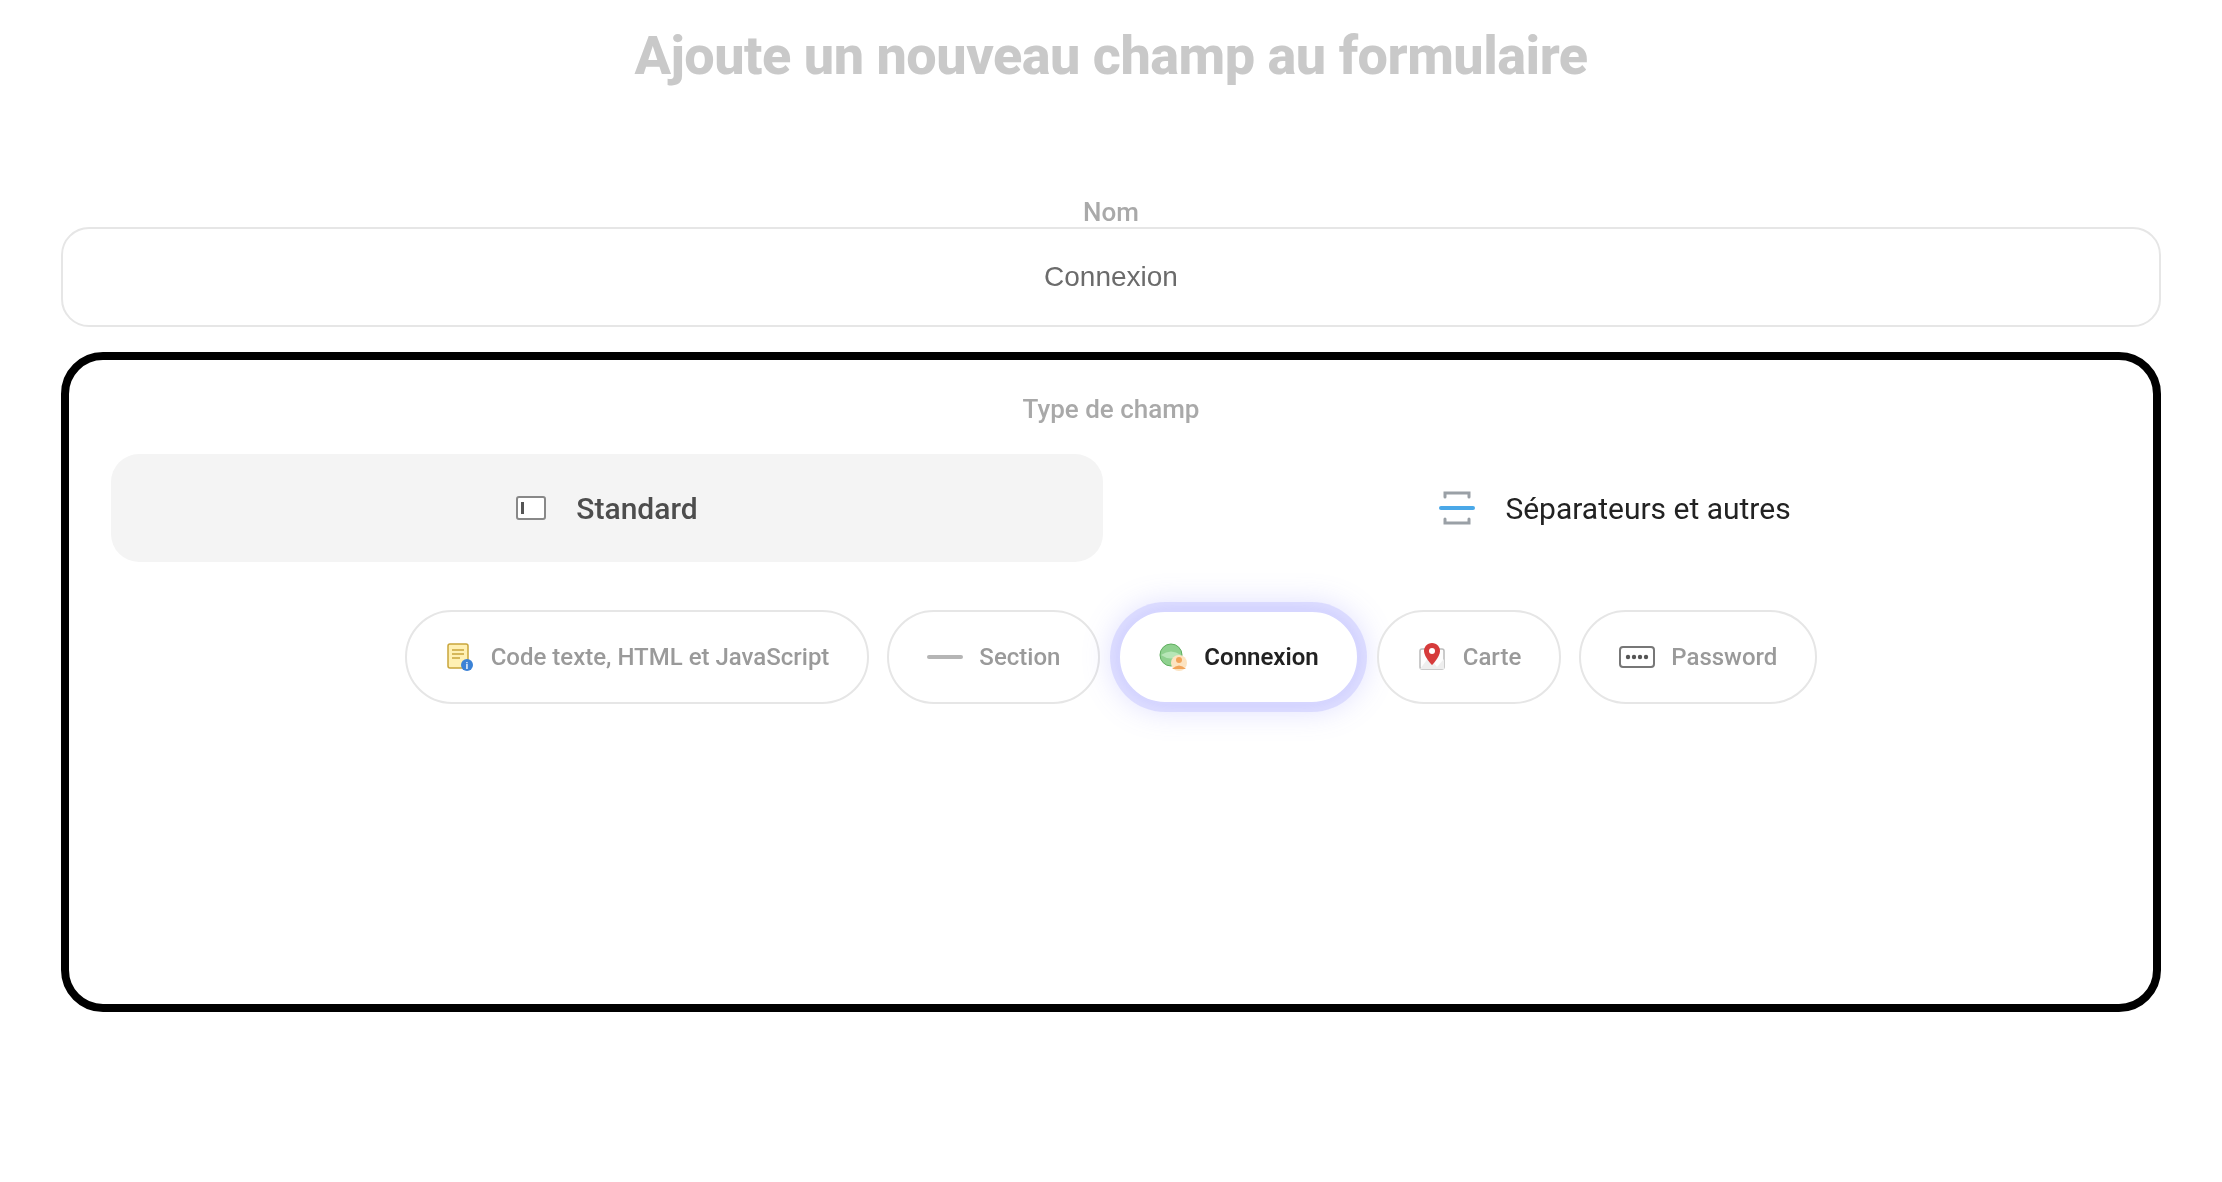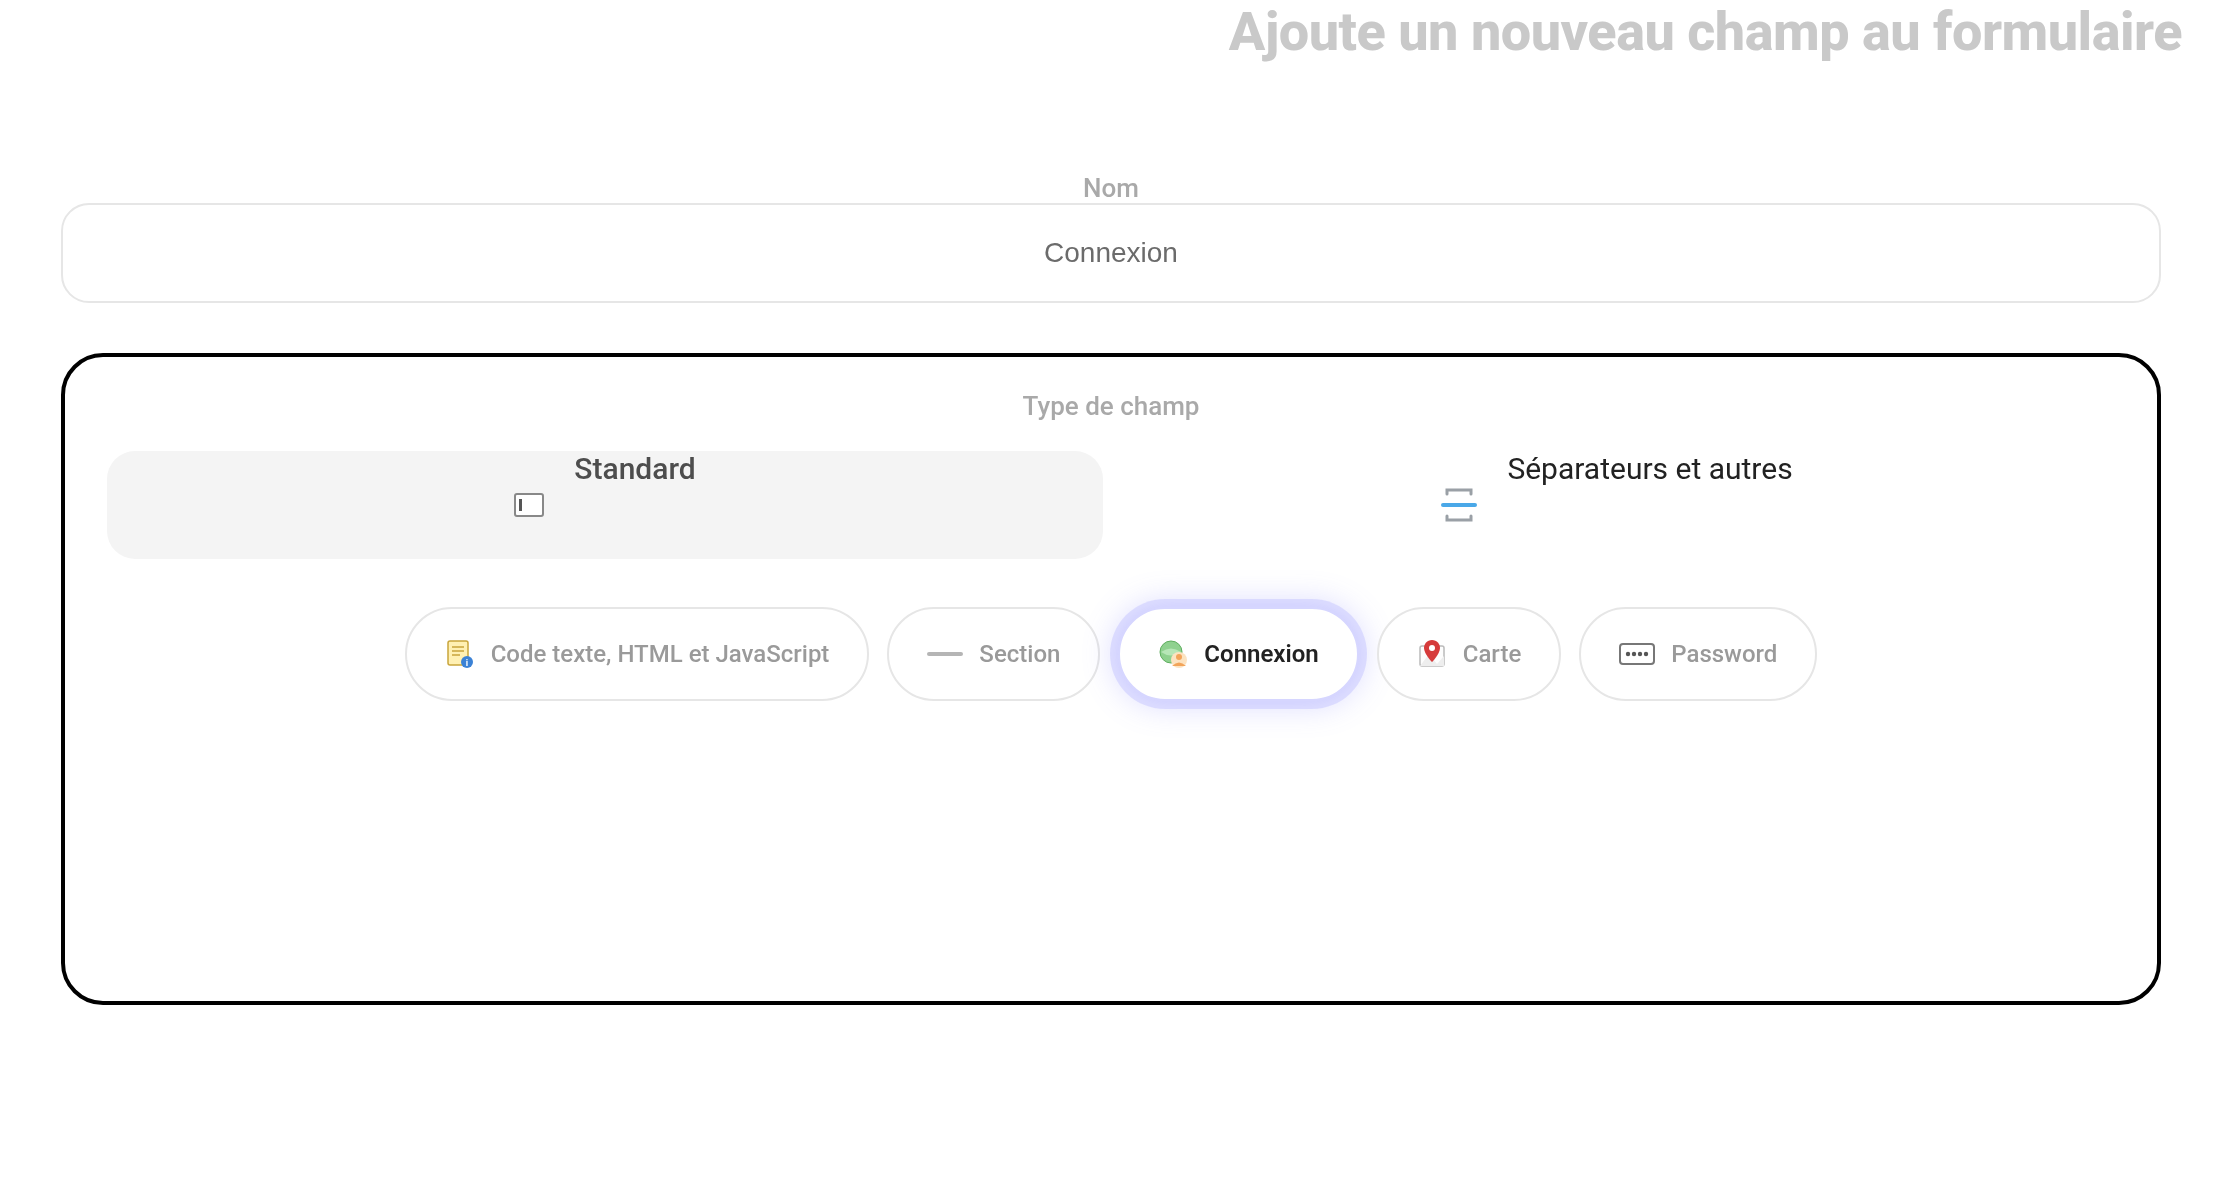--- a/index.html
+++ b/index.html
@@ -11,21 +11,22 @@
     overflow: hidden;
   }
   .page {
     width: 100%;
     padding: 0 40px;
   }
   .title {
     font-size: 54px;
     font-weight: 800;
     color: #c9c9c9;
-    text-align: right;
+    text-align: center;
+    margin-top: 24px;
     letter-spacing: -0.5px;
   }
   .field-label {
     font-size: 26px;
     color: #a9a9a9;
     text-align: center;
     margin-top: 110px;
     font-weight: 500;
   }
   .name-input {
@@ -36,22 +37,22 @@
     border: 2px solid #e6e6e6;
     border-radius: 28px;
     font-size: 28px;
     color: #6b6b6b;
     text-align: center;
     background: #ffffff;
     outline: none;
   }
   .card {
     width: 2100px;
-    margin: 50px auto 0;
-    border: 4px solid #000000;
+    margin: 25px auto 0;
+    border: 8px solid #000000;
     border-radius: 42px;
     padding: 34px 42px 300px;
     background: #ffffff;
   }
   .card-label {
     font-size: 26px;
     color: #a9a9a9;
     text-align: center;
     margin-bottom: 30px;
     font-weight: 500;
@@ -59,20 +60,21 @@
   .tabs {
     display: flex;
     gap: 16px;
     justify-content: space-between;
   }
   .tab {
     flex: 1;
     height: 108px;
     border-radius: 28px;
     display: flex;
+    align-items: center;
     justify-content: center;
     gap: 30px;
     font-size: 30px;
     font-weight: 500;
     cursor: pointer;
     color: #3b3b3b;
   }
   .tab.inactive {
     background: #f4f4f4;
     color: #4d4d4d;

